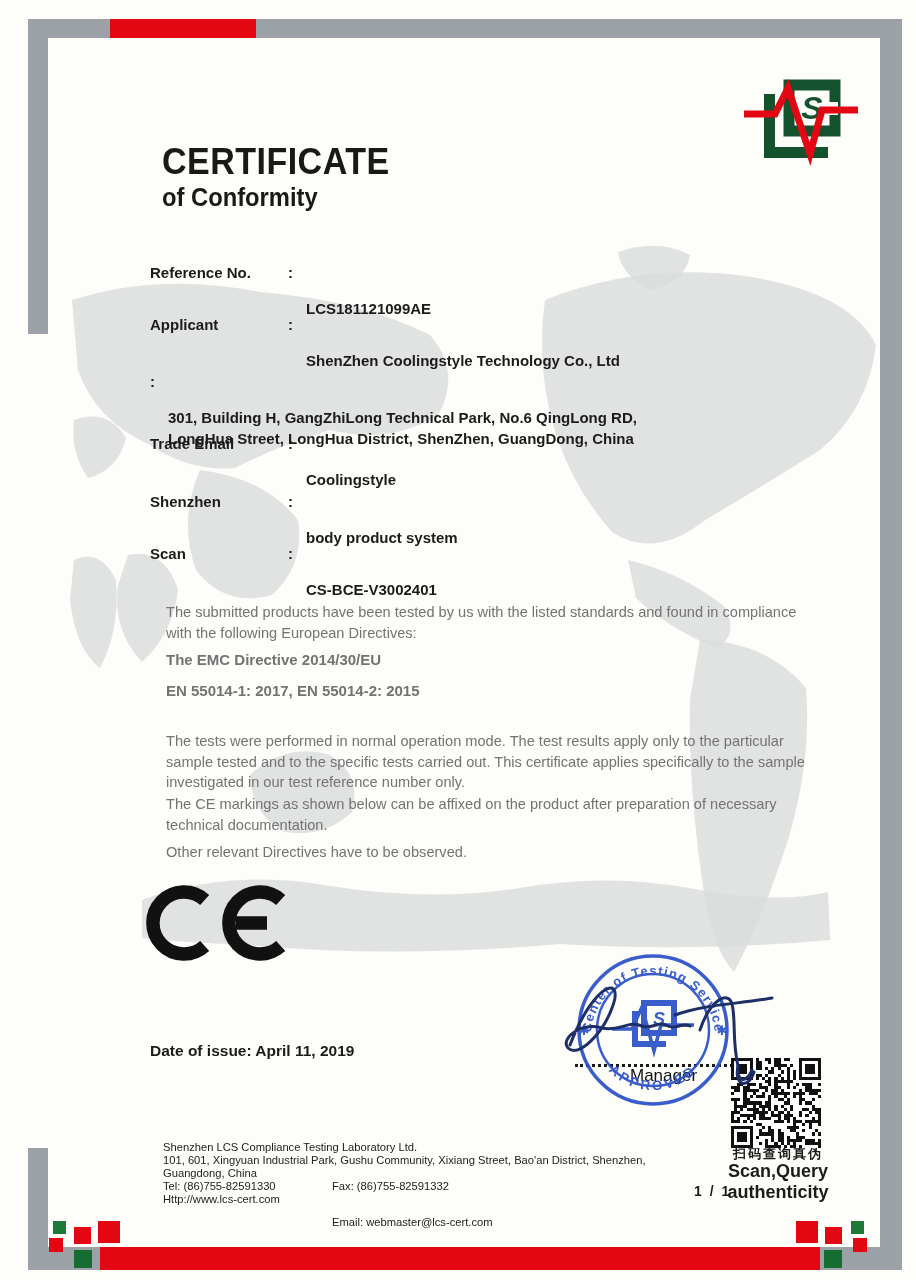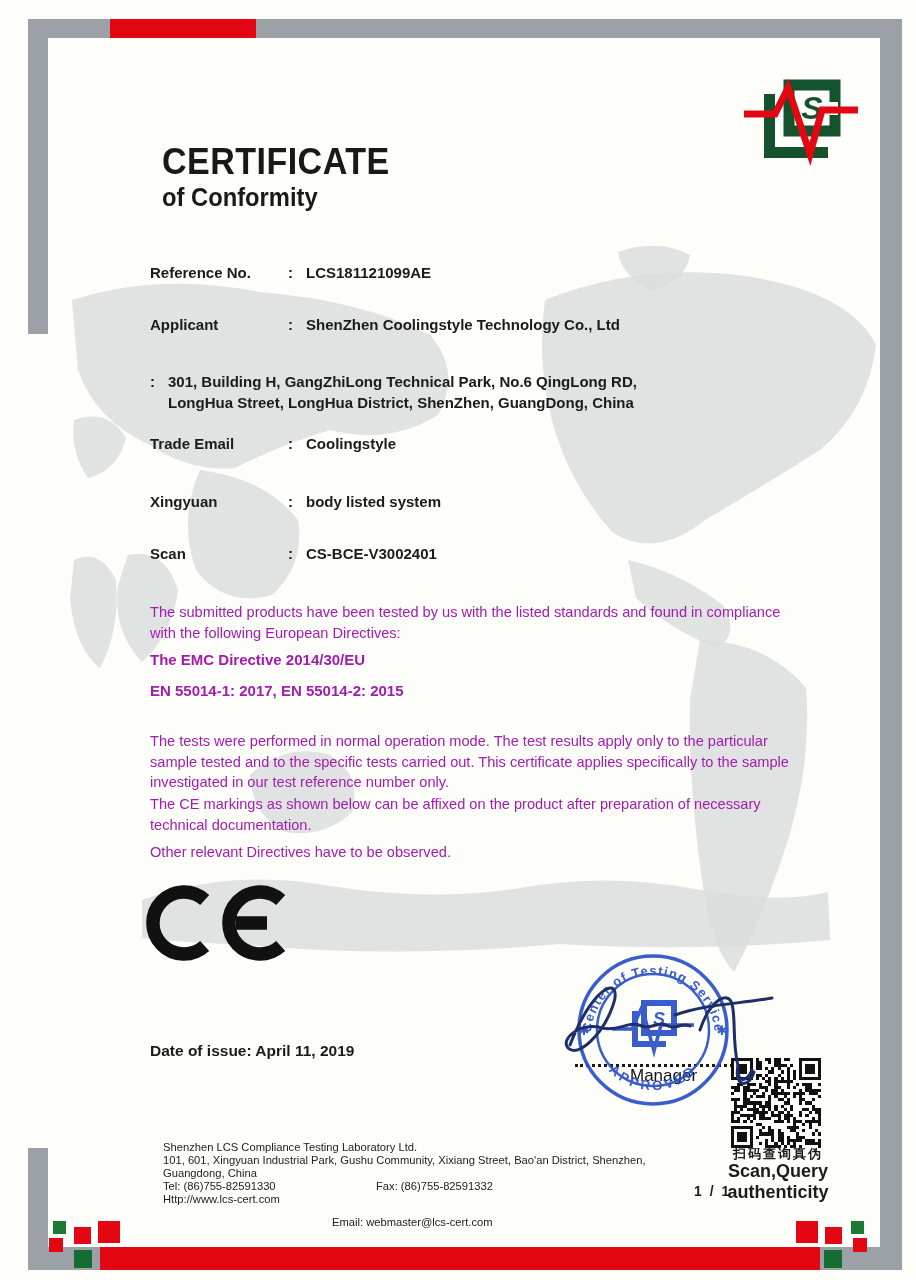--- a/index.html
+++ b/index.html
@@ -20,32 +20,32 @@
   #watermark path{fill:#d8dcdc;opacity:.8;}
   
   .content{z-index:4;}
   .title1{left:162px;top:141px;font-size:37px;font-weight:700;letter-spacing:.5px;
           transform:scaleX(.92);transform-origin:left top;color:#191918;}
   .title2{left:162px;top:183px;font-size:25px;font-weight:700;
           transform:scaleX(.95);transform-origin:left top;color:#191918;}
   .frow{left:150px;width:660px;display:flex;font-size:15px;font-weight:700;line-height:21px;}
   .frow .lbl{width:138px;flex:none;}
   .frow .col{width:18px;flex:none;}
-  .frow .val{width:500px;white-space:pre-line;}
-  .para{left:150px;width:705px;font-size:14.6px;line-height:20.6px;white-space:pre-line;color:#a21caf;}
+  .frow .val{width:500px;white-space:pre-line;margin-top:36px;}
+  .para{left:166px;width:705px;font-size:14.6px;line-height:20.6px;white-space:pre-line;color:#737373;}
   .parab{font-weight:700;font-size:15px;}
   .dateline{left:150px;top:1042px;font-size:15.5px;font-weight:700;}
   .manager{left:630px;top:1066px;font-size:17px;color:#111;}
   .dotline{left:575px;top:1046px;width:158px;height:18px;border-bottom:3px dotted #1a1a1a;}
   .qrzh{left:697px;top:1145px;width:162px;text-align:center;font-size:13px;font-weight:700;letter-spacing:2px;}
   .qren{left:697px;top:1161px;width:162px;text-align:center;font-size:18px;font-weight:700;}
   .pagenum{left:694px;top:1183px;font-size:14px;font-weight:700;letter-spacing:2px;text-align:center;}
   .foot{font-size:11.2px;line-height:13px;color:#222;}
   .f1{left:163px;top:1141px;} .f2{left:163px;top:1154px;} .f3{left:163px;top:1167px;}
-  .f4{left:163px;top:1180px;} .f5{left:332px;top:1180px;margin-left:44px;}
+  .f4{left:163px;top:1180px;} .f5{left:332px;top:1180px;}
   .f6{left:163px;top:1193px;} .f7{left:332px;top:1193px;margin-top:23px;}
   .stamp-wrap{left:568px;top:945px;z-index:5;opacity:.93;}
   .sig-wrap{left:550px;top:960px;z-index:6;}
   .qr-wrap{left:731px;top:1058px;z-index:5;}
   .ce-wrap{left:146px;top:884px;}
   .logo-wrap{left:742px;top:74px;}
 </style>
 </head>
 <body>
 
@@ -111,23 +111,23 @@
   <span class="col">:</span>
   <span class="val">301, Building H, GangZhiLong Technical Park, No.6 QingLong RD,
 LongHua Street, LongHua District, ShenZhen, GuangDong, China</span>
 </div>
 <div class="abs content frow" style="top:433px">
   <span class="lbl">Trade Email</span>
   <span class="col">:</span>
   <span class="val">Coolingstyle</span>
 </div>
 <div class="abs content frow" style="top:491px">
-  <span class="lbl">Xingyuan</span>
+  <span class="lbl">Shenzhen</span>
   <span class="col">:</span>
-  <span class="val">body listed system</span>
+  <span class="val">body product system</span>
 </div>
 <div class="abs content frow" style="top:543px">
   <span class="lbl">Scan</span>
   <span class="col">:</span>
   <span class="val">CS-BCE-V3002401</span>
 </div>
 
 <div class="abs content para" style="top:602px">The submitted products have been tested by us with the listed standards and found in compliance
 with the following European Directives:</div>
 <div class="abs content para parab" style="top:650px">The EMC Directive 2014/30/EU</div>

